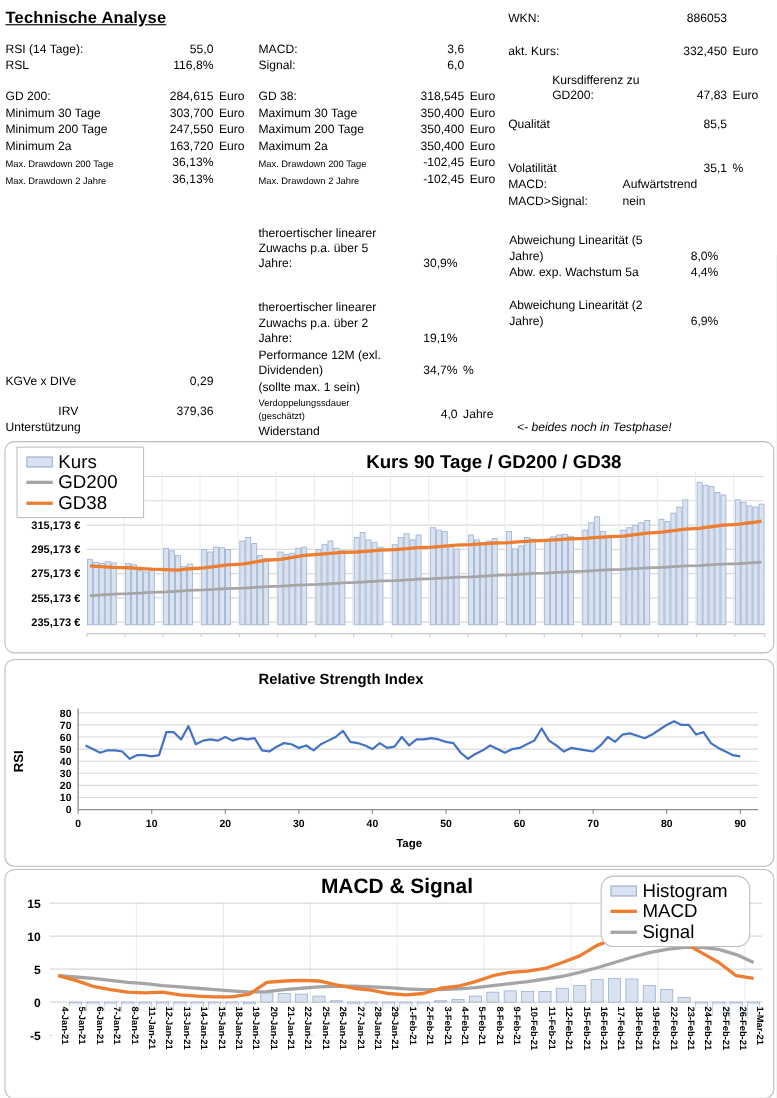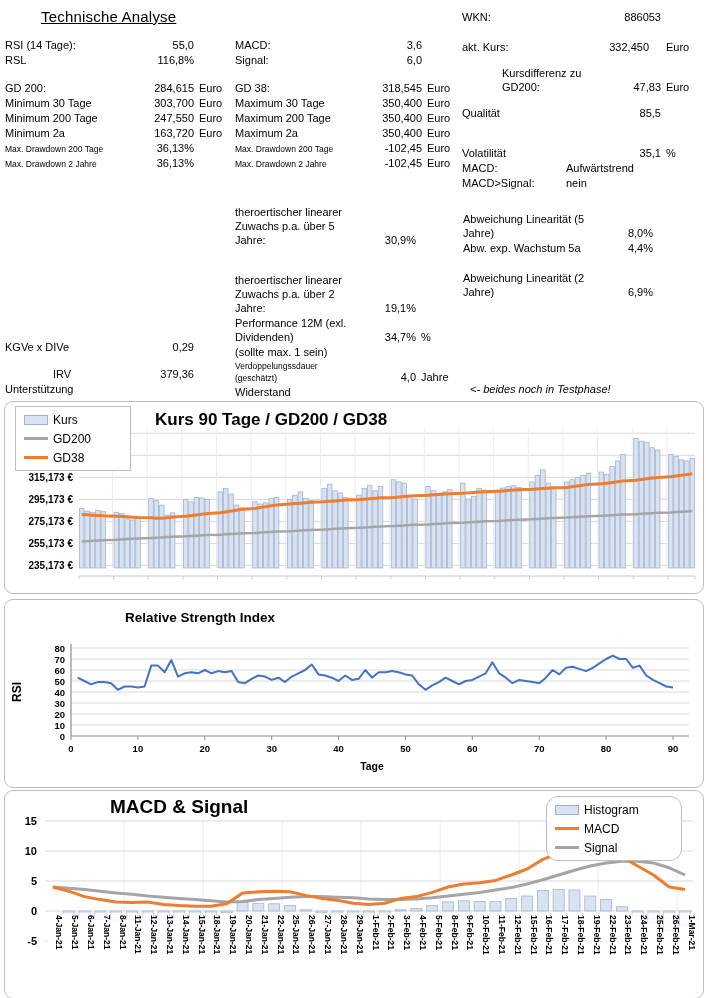--- a/index.html
+++ b/index.html
@@ -1,34 +1,34 @@
 <!DOCTYPE html>
 <html><head>
 <meta charset="utf-8">
 <style>
   html,body{margin:0;padding:0;background:#e9e9e9;}
   #page{position:relative;width:706px;height:998px;background:#fff;margin:0 auto;
         font-family:"Liberation Sans",sans-serif;color:#000;overflow:hidden;}
   .abs{position:absolute;}
   
-  #main-title{left:5px;top:8px;font-size:15px;font-weight:normal;text-decoration:underline;letter-spacing:.2px;margin-left:36px;}
+  #main-title{left:5px;top:8px;font-size:15px;font-weight:bold;text-decoration:underline;letter-spacing:.2px;}
   .statcol{position:absolute;}
   .srow{display:flex;align-items:flex-end;font-size:11px;line-height:14px;margin-bottom:1px;}
   .srow .lbl{flex:1;font-weight:normal;}
   .srow .val{width:62px;text-align:right;white-space:nowrap;}
   .srow .unit{width:36px;padding-left:5px;white-space:nowrap;}
   .srow.small .lbl{font-size:8.5px;line-height:12px;}
   .srow.plain .lbl{font-weight:normal;}
   .srow.vleft .val{width:95px;text-align:left;}
   #note-testphase{left:470px;top:383px;font-size:11px;font-style:italic;}
   
   .panel{position:absolute;background:#fff;border:1px solid #bdbdbd;border-radius:9px;}
-  .ctitle{position:absolute;text-align:left;font-weight:bold;}
+  .ctitle{position:absolute;text-align:right;font-weight:bold;}
   .legendbox{position:absolute;background:#fff;border:1px solid #bfbfbf;padding:3px 8px;z-index:3;}
-  .litem{display:flex;align-items:center;height:19px;font-size:12px;}
+  .litem{display:flex;align-items:center;height:19px;font-size:17px;}
   .sw{display:inline-block;margin-right:5px;}
   .sw-bar{width:22px;height:8px;background:#d9e2f1;border:1px solid #9db1ce;}
   .sw-line{width:24px;height:3px;}
   svg{position:absolute;left:0;top:0;}
 </style>
 </head>
 <body>
 
 <div id="page">
 
@@ -117,21 +117,21 @@
         <span class="val">-102,45</span>
         <span class="unit">Euro</span>
       </div>
     </div>
   <div class="statcol" style="left:462px;top:10px;width:240px;">
       <div class="srow">
         <span class="lbl">WKN:</span>
         <span class="val">886053</span>
         <span class="unit"></span>
       </div>
-      <div class="srow" style="margin-top: 16px; gap: 12px;">
+      <div class="srow" style="margin-top: 16px;">
         <span class="lbl">akt. Kurs:</span>
         <span class="val">332,450</span>
         <span class="unit">Euro</span>
       </div>
       <div class="srow" style="margin-top: 12px; padding-left: 40px;">
         <span class="lbl">Kursdifferenz zu GD200:</span>
         <span class="val">47,83</span>
         <span class="unit">Euro</span>
       </div>
       <div class="srow" style="margin-top: 12px;">

